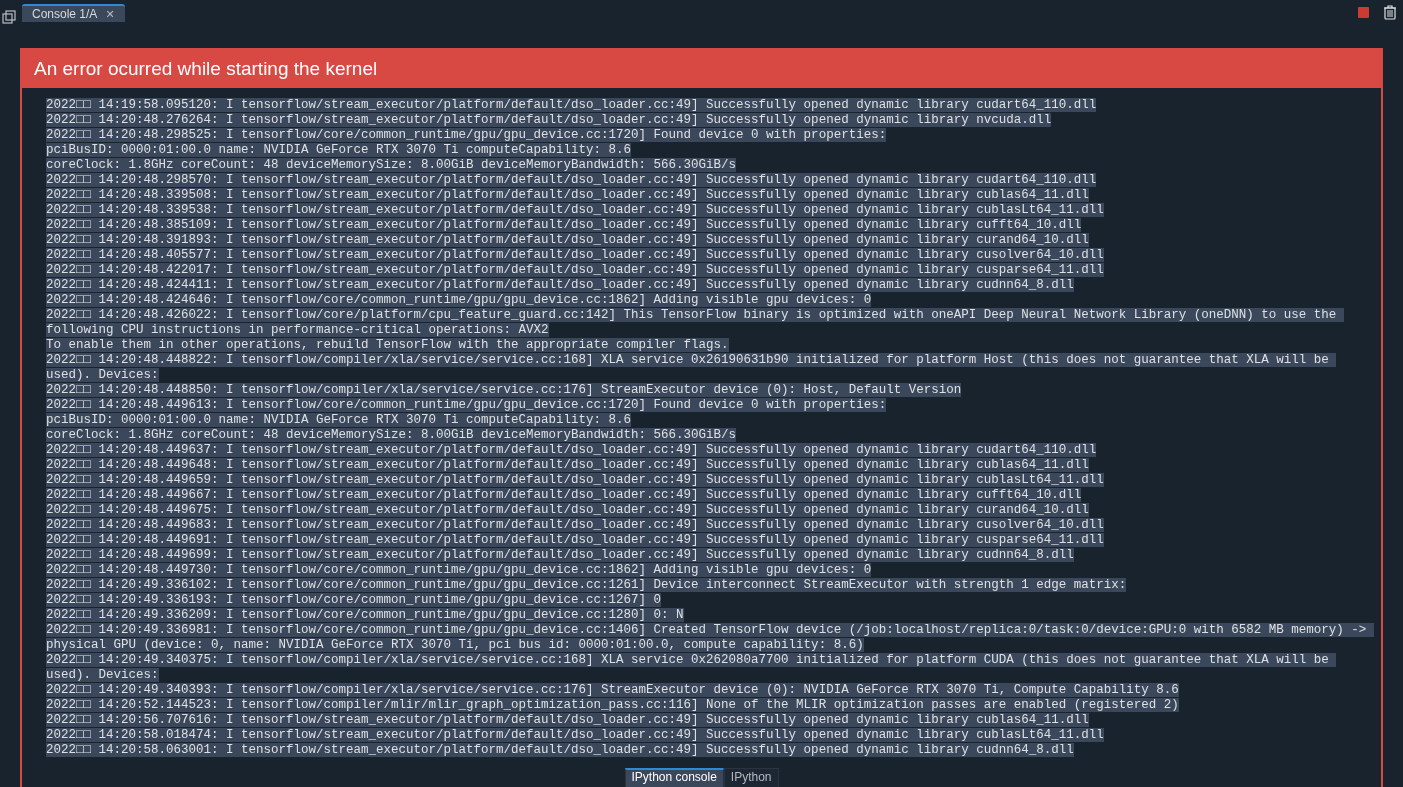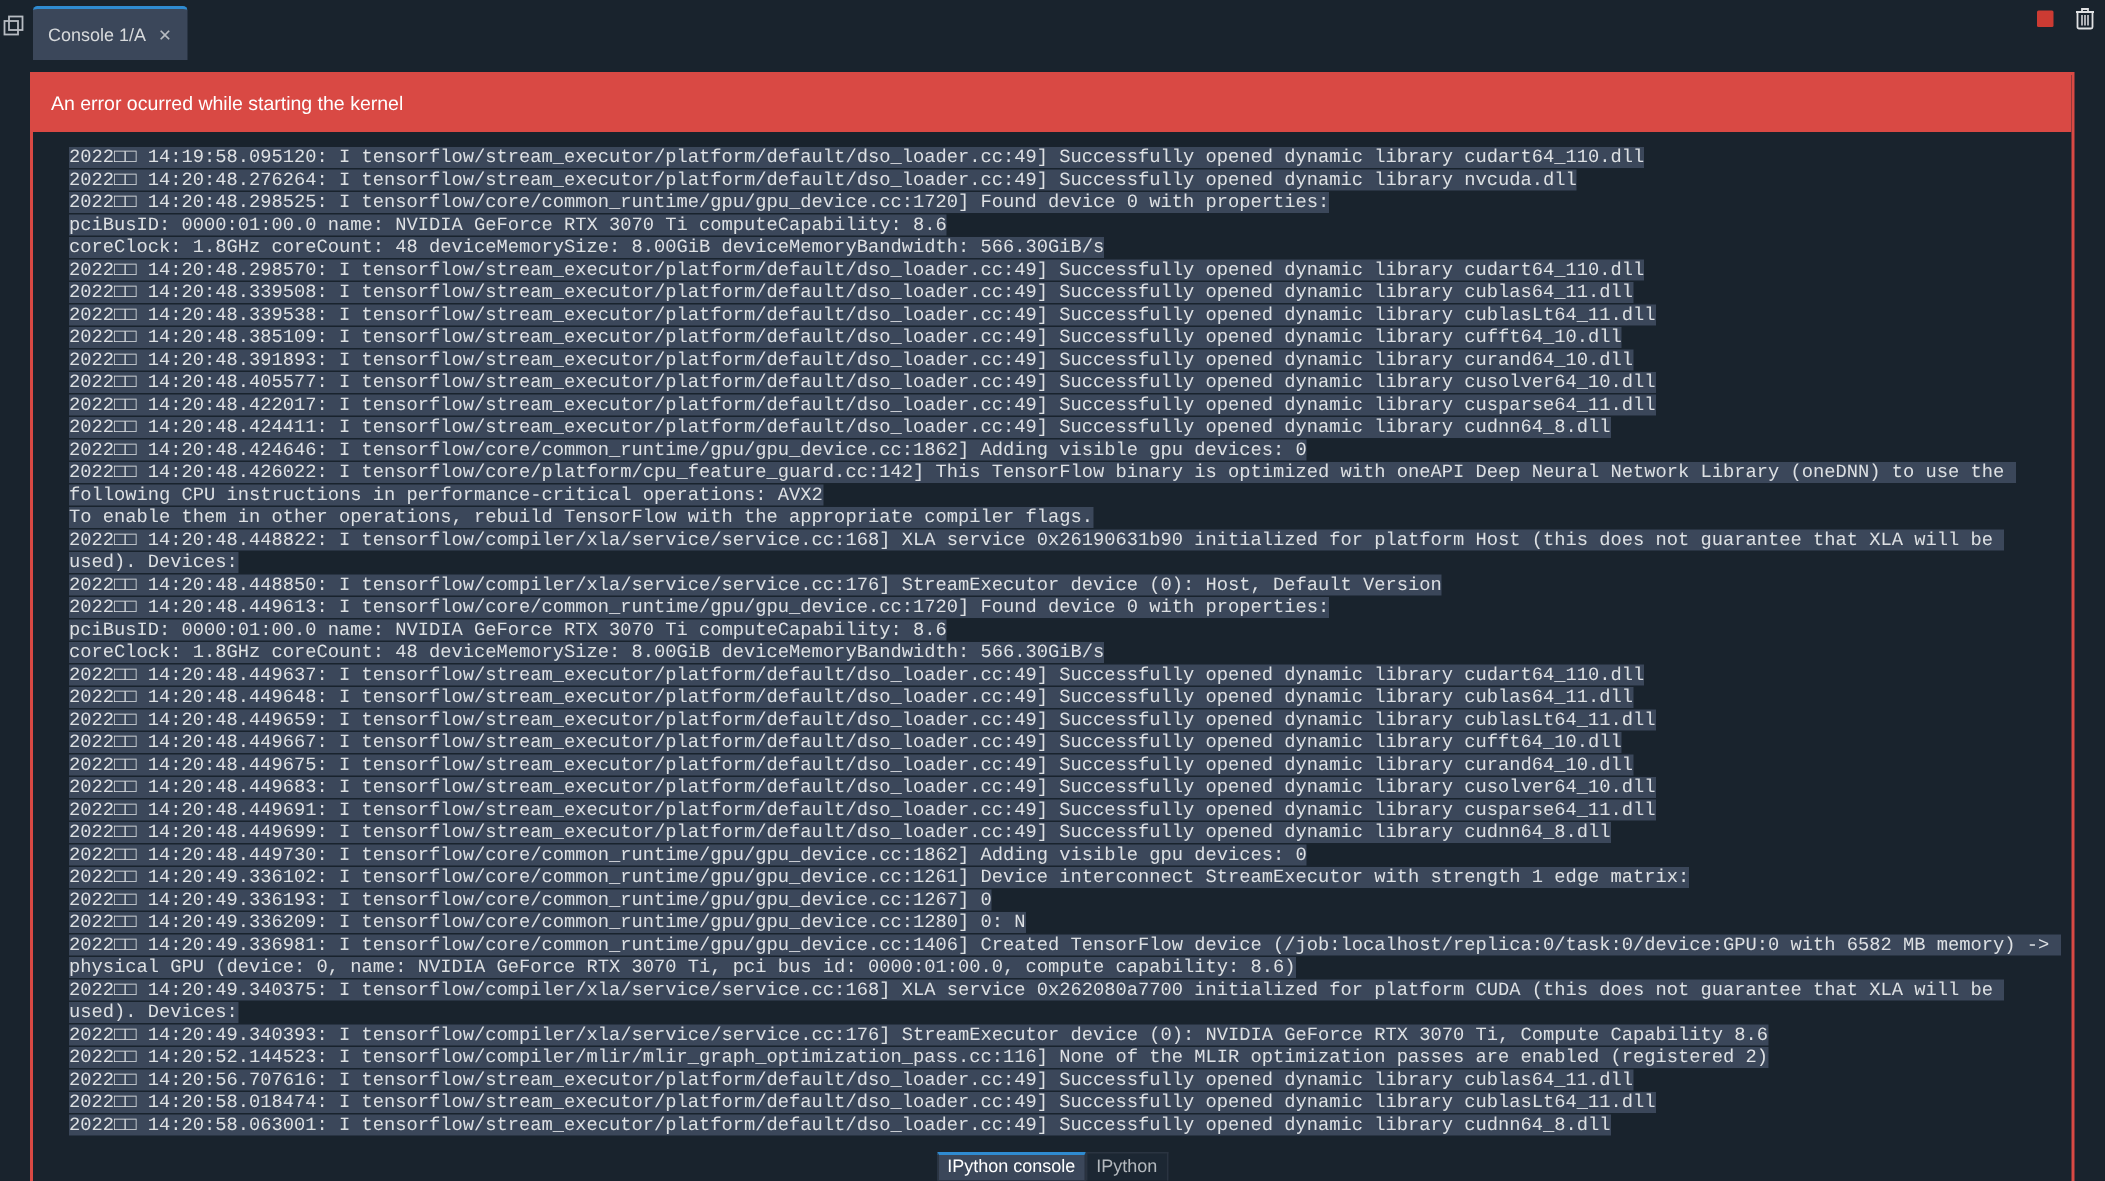--- a/index.html
+++ b/index.html
@@ -22,21 +22,21 @@
   .window-icon svg { width: 14px; height: 14px; }
   .tab-row {
     position: absolute;
     left: 22px; top: 4px;
     display: flex;
     align-items: center;
   }
   .tab {
     display: flex;
     align-items: center;
-    height: 36px;
+    height: 18px;
     padding: 0 8px 0 10px;
     background: #3b475a;
     border-top: 2px solid #2f8bd1;
     border-radius: 3px 3px 0 0;
     gap: 6px;
     color: #d7dadc;
     font-size: 12px;
   }
   .tab .close-x {
     font-size: 11px;
@@ -64,21 +64,21 @@
     height: 760px;
     border: 2px solid #d94944;
     background: #19232d;
     overflow: hidden;
   }
   .error-title {
     height: 38px;
     width: 100%;
     background: #d94944;
     color: #fff;
-    font-size: 13px;
+    font-size: 19px;
     padding-left: 12px;
     line-height: 38px;
   }
   .console-body {
     padding: 10px 10px 10px 24px;
     font-family: Consolas, "Courier New", monospace;
     font-size: 12.5px;
     line-height: 15px;
     letter-spacing: 0;
     color: #c6c9cd;

